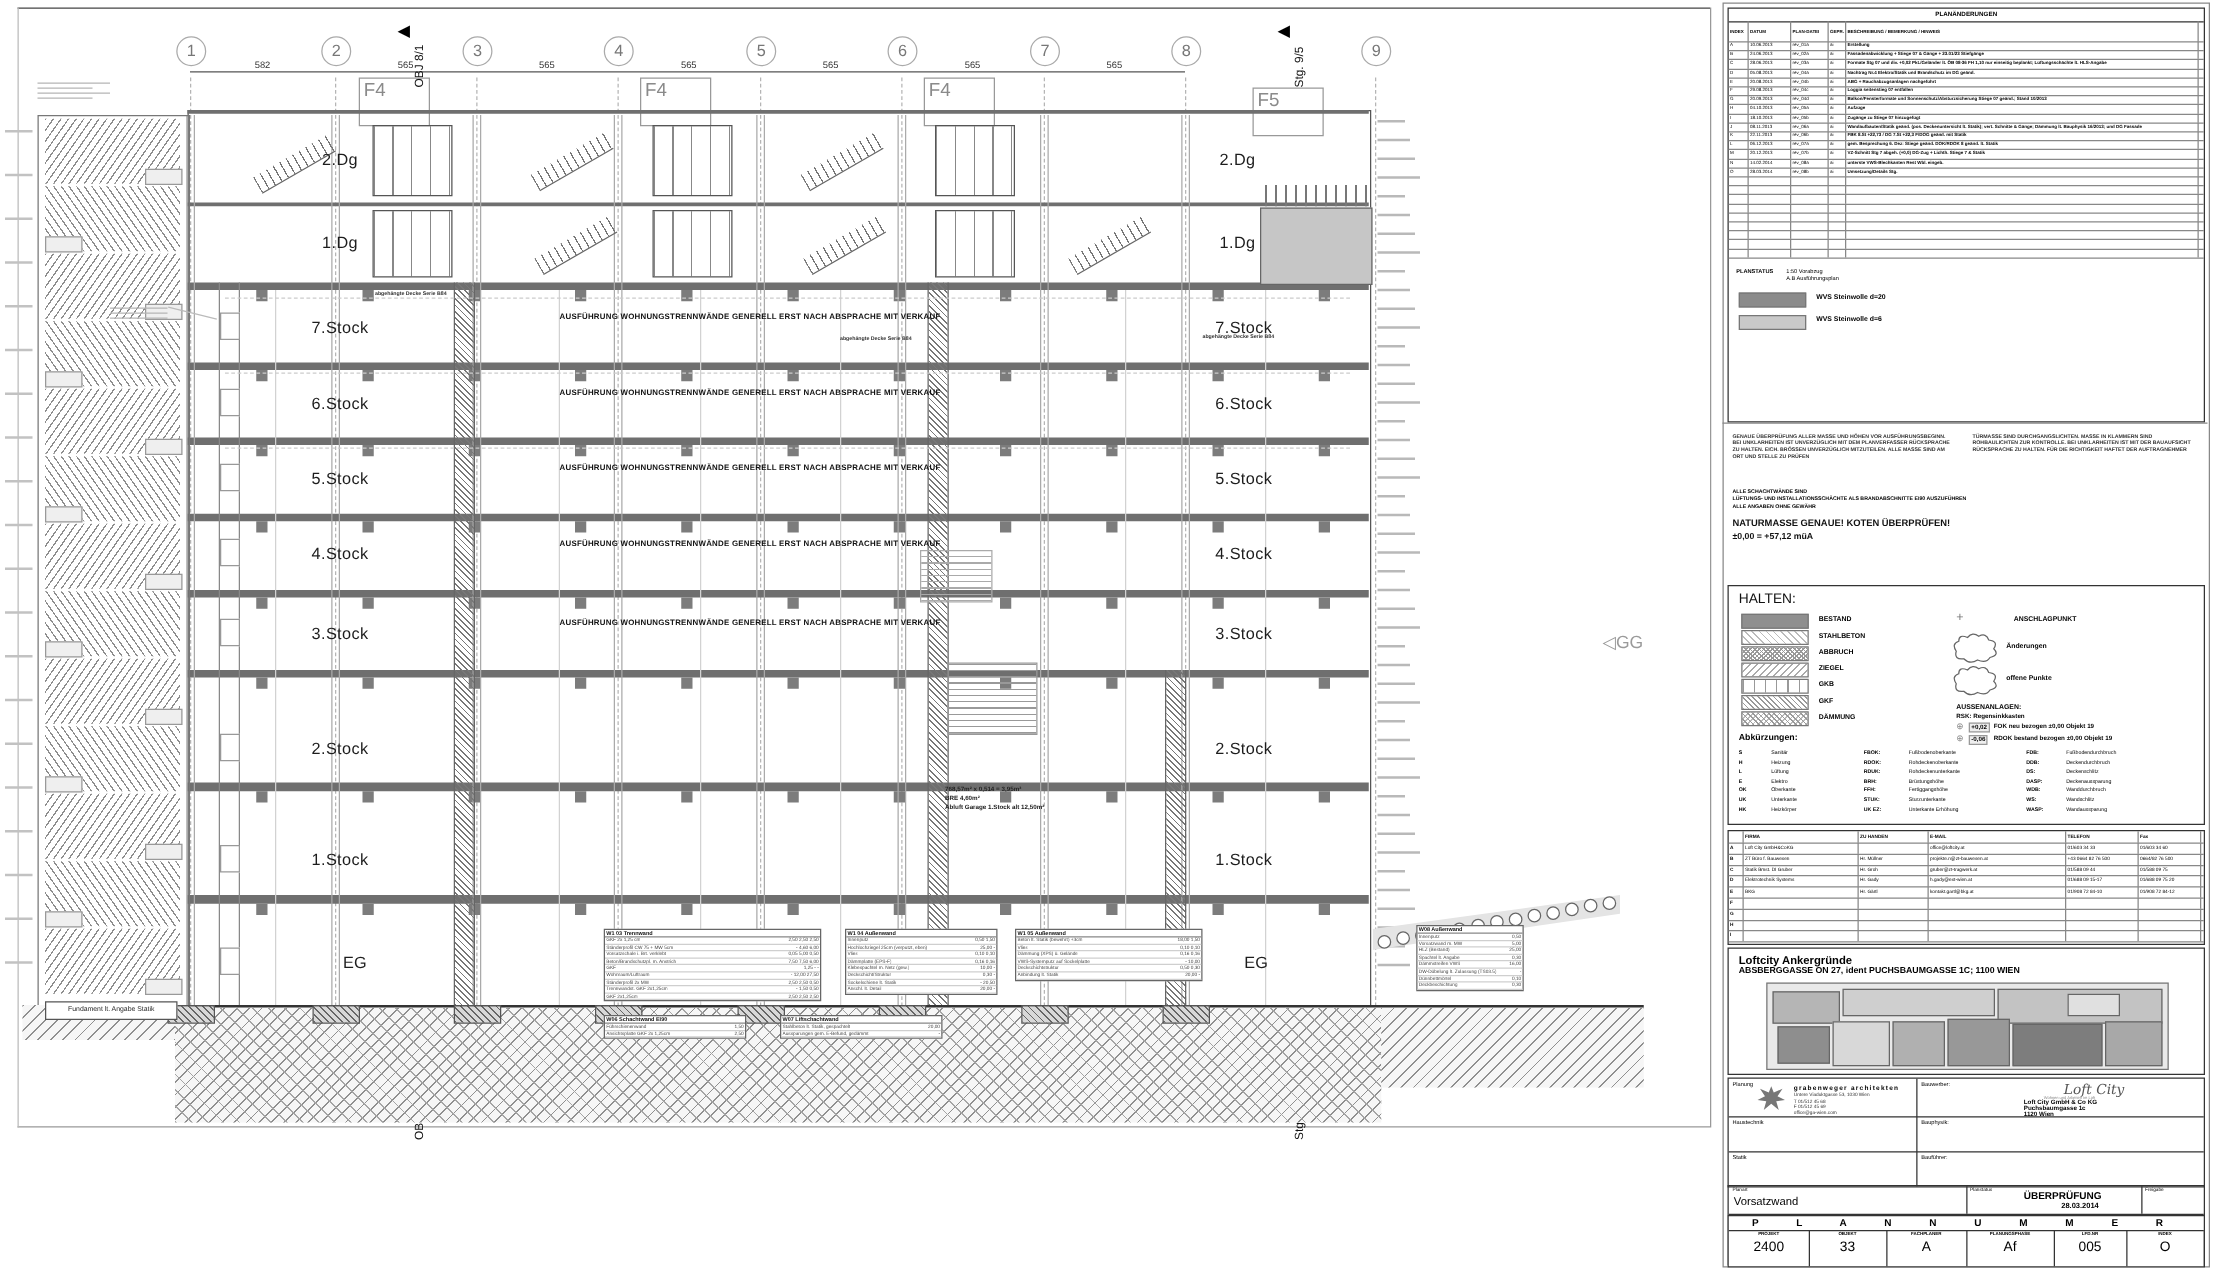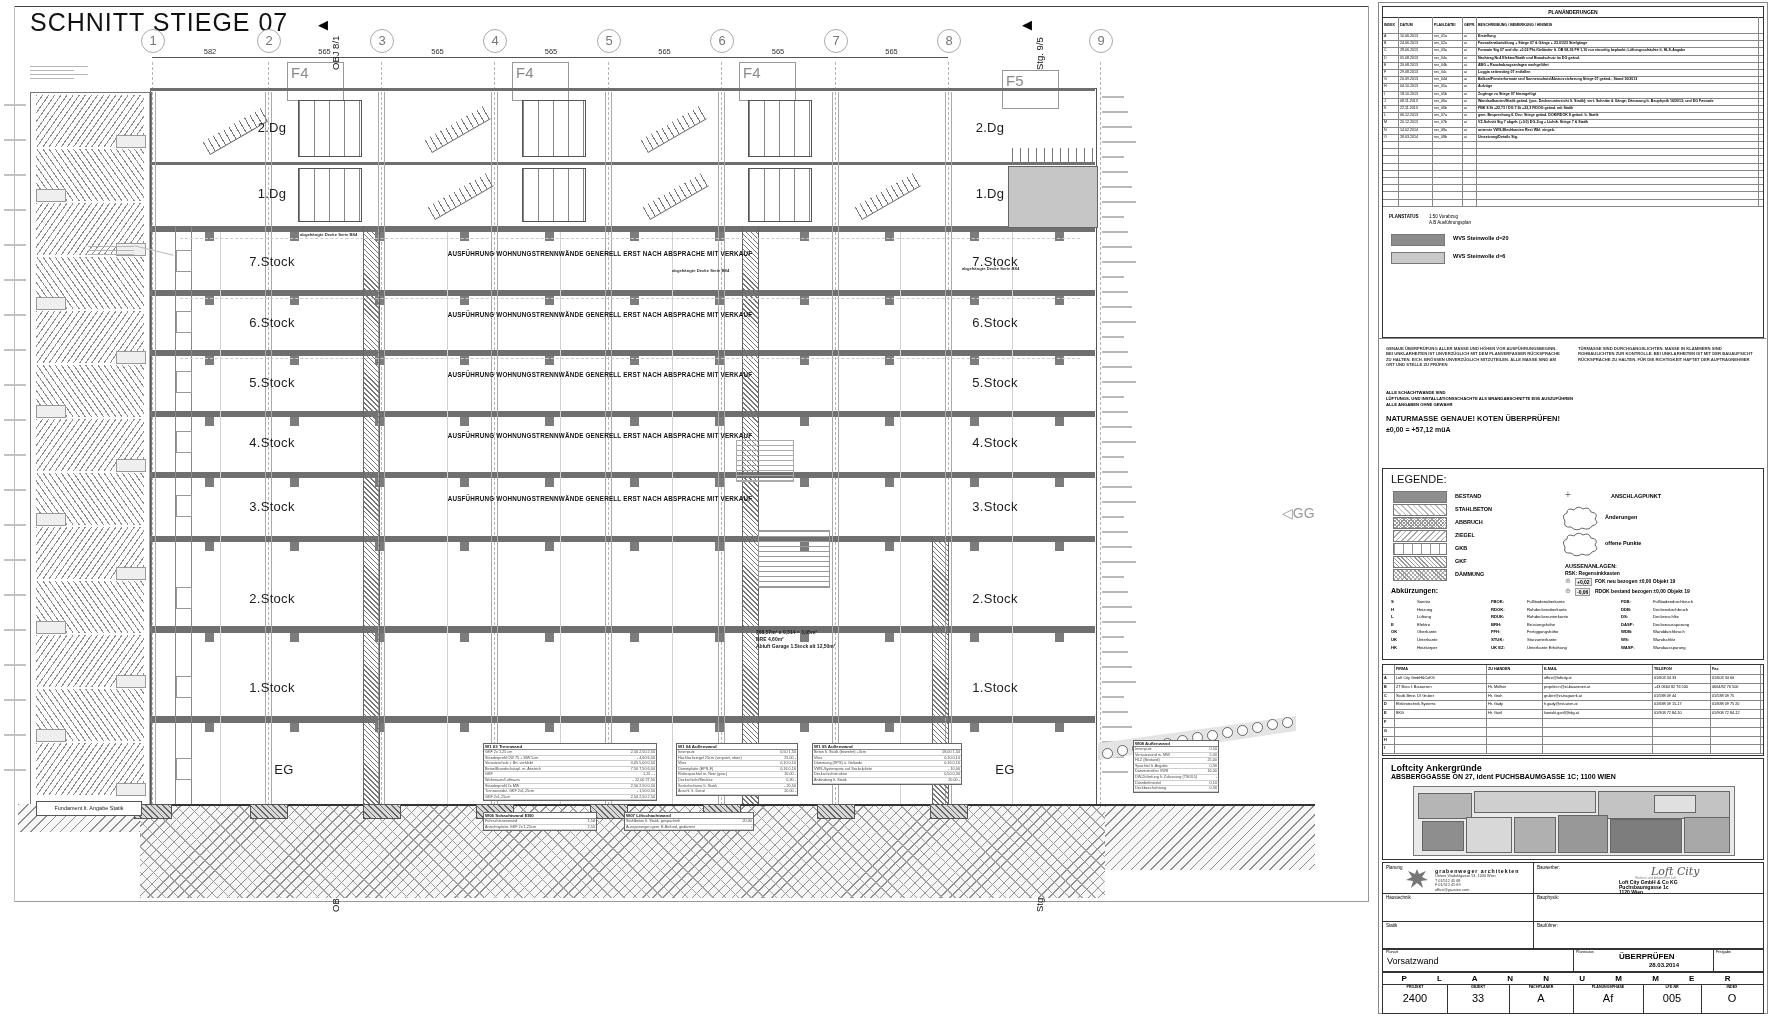--- a/index.html
+++ b/index.html
@@ -33,21 +33,20 @@
   .leg-diag2{background:repeating-linear-gradient(45deg,#999 0 1px,transparent 1px 3px);}
   .leg-crossdiag{background:repeating-linear-gradient(45deg,#999 0 1px,transparent 1px 3px),repeating-linear-gradient(135deg,#bbb 0 1px,transparent 1px 3px);}
   .rev-row{display:flex;border-bottom:1px solid #888;}
   .rev-row>div{border-right:1px solid #888;box-sizing:border-box;overflow:hidden;white-space:nowrap;}
 </style>
 </head>
 <body>
 
 <div id="stage">
   <div id="drawing" class="abs" style="left:0;top:0;width:1372px;height:1017px;">
-    <div class="txt" style="left:30px;top:8px;font-size:25px;letter-spacing:1px;color:#111;">SCHNITT STIEGE 07</div>
   <div style="position: absolute; left: 14px; top: 6px; width: 1354px; height: 1px; background: rgb(68, 68, 68);"></div>
       <div style="position: absolute; left: 14px; top: 901px; width: 1354px; height: 1px; background: rgb(153, 153, 153);"></div>
       <div style="position: absolute; left: 14px; top: 6px; width: 1px; height: 896px; background: rgb(187, 187, 187);"></div>
       <div style="position: absolute; left: 1368px; top: 6px; width: 1px; height: 896px; background: rgb(153, 153, 153);"></div>
       <div class="gridline" style="position: absolute; left: 152px; top: 62px; height: 768px;"></div>
       <div class="bubble" style="position: absolute; left: 141px; top: 29px;">1</div>
       <div class="bubble" style="position: absolute; left: 141px; top: 831px;">1</div>
       <div class="gridline" style="position: absolute; left: 268px; top: 62px; height: 768px;"></div>
       <div class="bubble" style="position: absolute; left: 257px; top: 29px;">2</div>
       <div class="bubble" style="position: absolute; left: 257px; top: 831px;">2</div>
@@ -763,21 +762,21 @@
       <div style="position: absolute; left: 8px; top: 344px; width: 374px; height: 116px;">
         <div style="position: absolute; left: 0px; top: 0px; width: 178px; font-size: 4.2px; line-height: 5.4px; color: rgb(51, 51, 51); white-space: normal; font-weight: bold;">GENAUE ÜBERPRÜFUNG ALLER MASSE UND HÖHEN VOR AUSFÜHRUNGSBEGINN. BEI UNKLARHEITEN IST UNVERZÜGLICH MIT DEM PLANVERFASSER RÜCKSPRACHE ZU HALTEN. EICH. BRÖSSEN UNVERZÜGLICH MITZUTEILEN. ALLE MASSE SIND AM ORT UND STELLE ZU PRÜFEN</div>
         <div style="position: absolute; left: 192px; top: 0px; width: 178px; font-size: 4.2px; line-height: 5.4px; color: rgb(51, 51, 51); white-space: normal; font-weight: bold;">TÜRMASSE SIND DURCHGANGSLICHTEN. MASSE IN KLAMMERN SIND ROHBAULICHTEN ZUR KONTROLLE. BEI UNKLARHEITEN IST MIT DER BAUAUFSICHT RÜCKSPRACHE ZU HALTEN. FÜR DIE RICHTIGKEIT HAFTET DER AUFTRAGNEHMER</div>
         <div style="position: absolute; left: 0px; top: 44px; font-size: 4.2px; font-weight: bold;">ALLE SCHACHTWÄNDE SIND</div>
         <div style="position: absolute; left: 0px; top: 50px; width: 360px; font-size: 4.2px; font-weight: bold; white-space: normal;">LÜFTUNGS- UND INSTALLATIONSSCHÄCHTE ALS BRANDABSCHNITTE EI90 AUSZUFÜHREN</div>
         <div style="position: absolute; left: 0px; top: 56px; font-size: 4.2px; font-weight: bold;">ALLE ANGABEN OHNE GEWÄHR</div>
         <div style="position: absolute; left: 0px; top: 68px; font-size: 7.5px; font-weight: bold; color: rgb(17, 17, 17);">NATURMASSE GENAUE! KOTEN ÜBERPRÜFEN!</div>
         <div style="position: absolute; left: 0px; top: 80px; font-size: 7px; font-weight: bold; color: rgb(17, 17, 17);">±0,00 = +57,12 müA</div>
       </div>
       <div style="position: absolute; left: 4px; top: 466px; width: 380px; height: 190px; border: 1px solid rgb(51, 51, 51);">
-        <div style="position: absolute; left: 8px; top: 4px; font-size: 11px; color: rgb(17, 17, 17);">LEGENDE:</div>
+        <div style="position: absolute; left: 8px; top: 4px; font-size: 11px; color: rgb(17, 17, 17);">HALTEN:</div>
         <div class="swatch leg-solid" style="position: absolute; left: 10px; top: 22px;"></div>
         <div style="position: absolute; left: 72px; top: 24px; font-size: 5.5px; font-weight: bold;">BESTAND</div>
         <div class="swatch leg-diag-light" style="position: absolute; left: 10px; top: 35px;"></div>
         <div style="position: absolute; left: 72px; top: 37px; font-size: 5.5px; font-weight: bold;">STAHLBETON</div>
         <div class="swatch leg-cross" style="position: absolute; left: 10px; top: 48px;"></div>
         <div style="position: absolute; left: 72px; top: 50px; font-size: 5.5px; font-weight: bold;">ABBRUCH</div>
         <div class="swatch leg-diag" style="position: absolute; left: 10px; top: 61px;"></div>
         <div style="position: absolute; left: 72px; top: 63px; font-size: 5.5px; font-weight: bold;">ZIEGEL</div>
         <div class="swatch leg-vlines" style="position: absolute; left: 10px; top: 74px;"></div>
         <div style="position: absolute; left: 72px; top: 76px; font-size: 5.5px; font-weight: bold;">GKB</div>
@@ -969,21 +968,21 @@
           <div style="position: absolute; left: 240px; top: 8px; width: 40px; height: 16px; background: rgb(224, 224, 224); border: 0.5px solid rgb(102, 102, 102);"></div>
         </div>
       </div>
       <div style="position: absolute; left: 4px; top: 946px; width: 380px; height: 62px; border: 1px solid rgb(51, 51, 51);">
         <div style="position: absolute; left: 0px; top: 22px; width: 380px; height: 1px; background: rgb(51, 51, 51);"></div>
         <div style="position: absolute; left: 190px; top: 0px; width: 1px; height: 22px; background: rgb(51, 51, 51);"></div>
         <div style="position: absolute; left: 330px; top: 0px; width: 1px; height: 22px; background: rgb(51, 51, 51);"></div>
         <div style="position: absolute; left: 3px; top: 1px; font-size: 3.8px;">Planart</div>
         <div style="position: absolute; left: 4px; top: 7px; font-size: 9px;">Vorsatzwand</div>
         <div style="position: absolute; left: 193px; top: 1px; font-size: 3.8px;">Planstatus</div>
-        <div style="position: absolute; left: 236px; top: 3px; font-size: 8px; font-weight: bold;">ÜBERPRÜFEN</div>
+        <div style="position: absolute; left: 236px; top: 3px; font-size: 8px; font-weight: bold;">ÜBERPRÜFUNG</div>
         <div style="position: absolute; left: 266px; top: 13px; font-size: 6px; font-weight: bold;">28.03.2014</div>
         <div style="position: absolute; left: 333px; top: 1px; font-size: 3.8px;">Freigabe</div>
         <div style="position: absolute; left: 3px; top: 23px; font-size: 3.8px;">Planinhalt</div>
         <div style="position: absolute; left: 5px; top: 27px; font-size: 20px; font-weight: bold; letter-spacing: 1px;">LÄNGSSCHNITT</div>
         <div style="position: absolute; left: 200px; top: 32px; font-size: 10px; font-weight: bold;">STIEGE 07</div>
         <div style="position: absolute; left: 0px; top: 50px; width: 380px; height: 1px; background: rgb(51, 51, 51);"></div>
         <div style="position: absolute; left: 2px; top: 50.5px; font-size: 3.4px;">Maßstab</div>
         <div style="position: absolute; left: 24px; top: 52px; font-size: 5px; font-weight: bold;">1:50</div>
         <div style="position: absolute; left: 62px; top: 50px; width: 1px; height: 11px; background: rgb(51, 51, 51);"></div>
         <div style="position: absolute; left: 64px; top: 50.5px; font-size: 3.4px;">Format</div>

